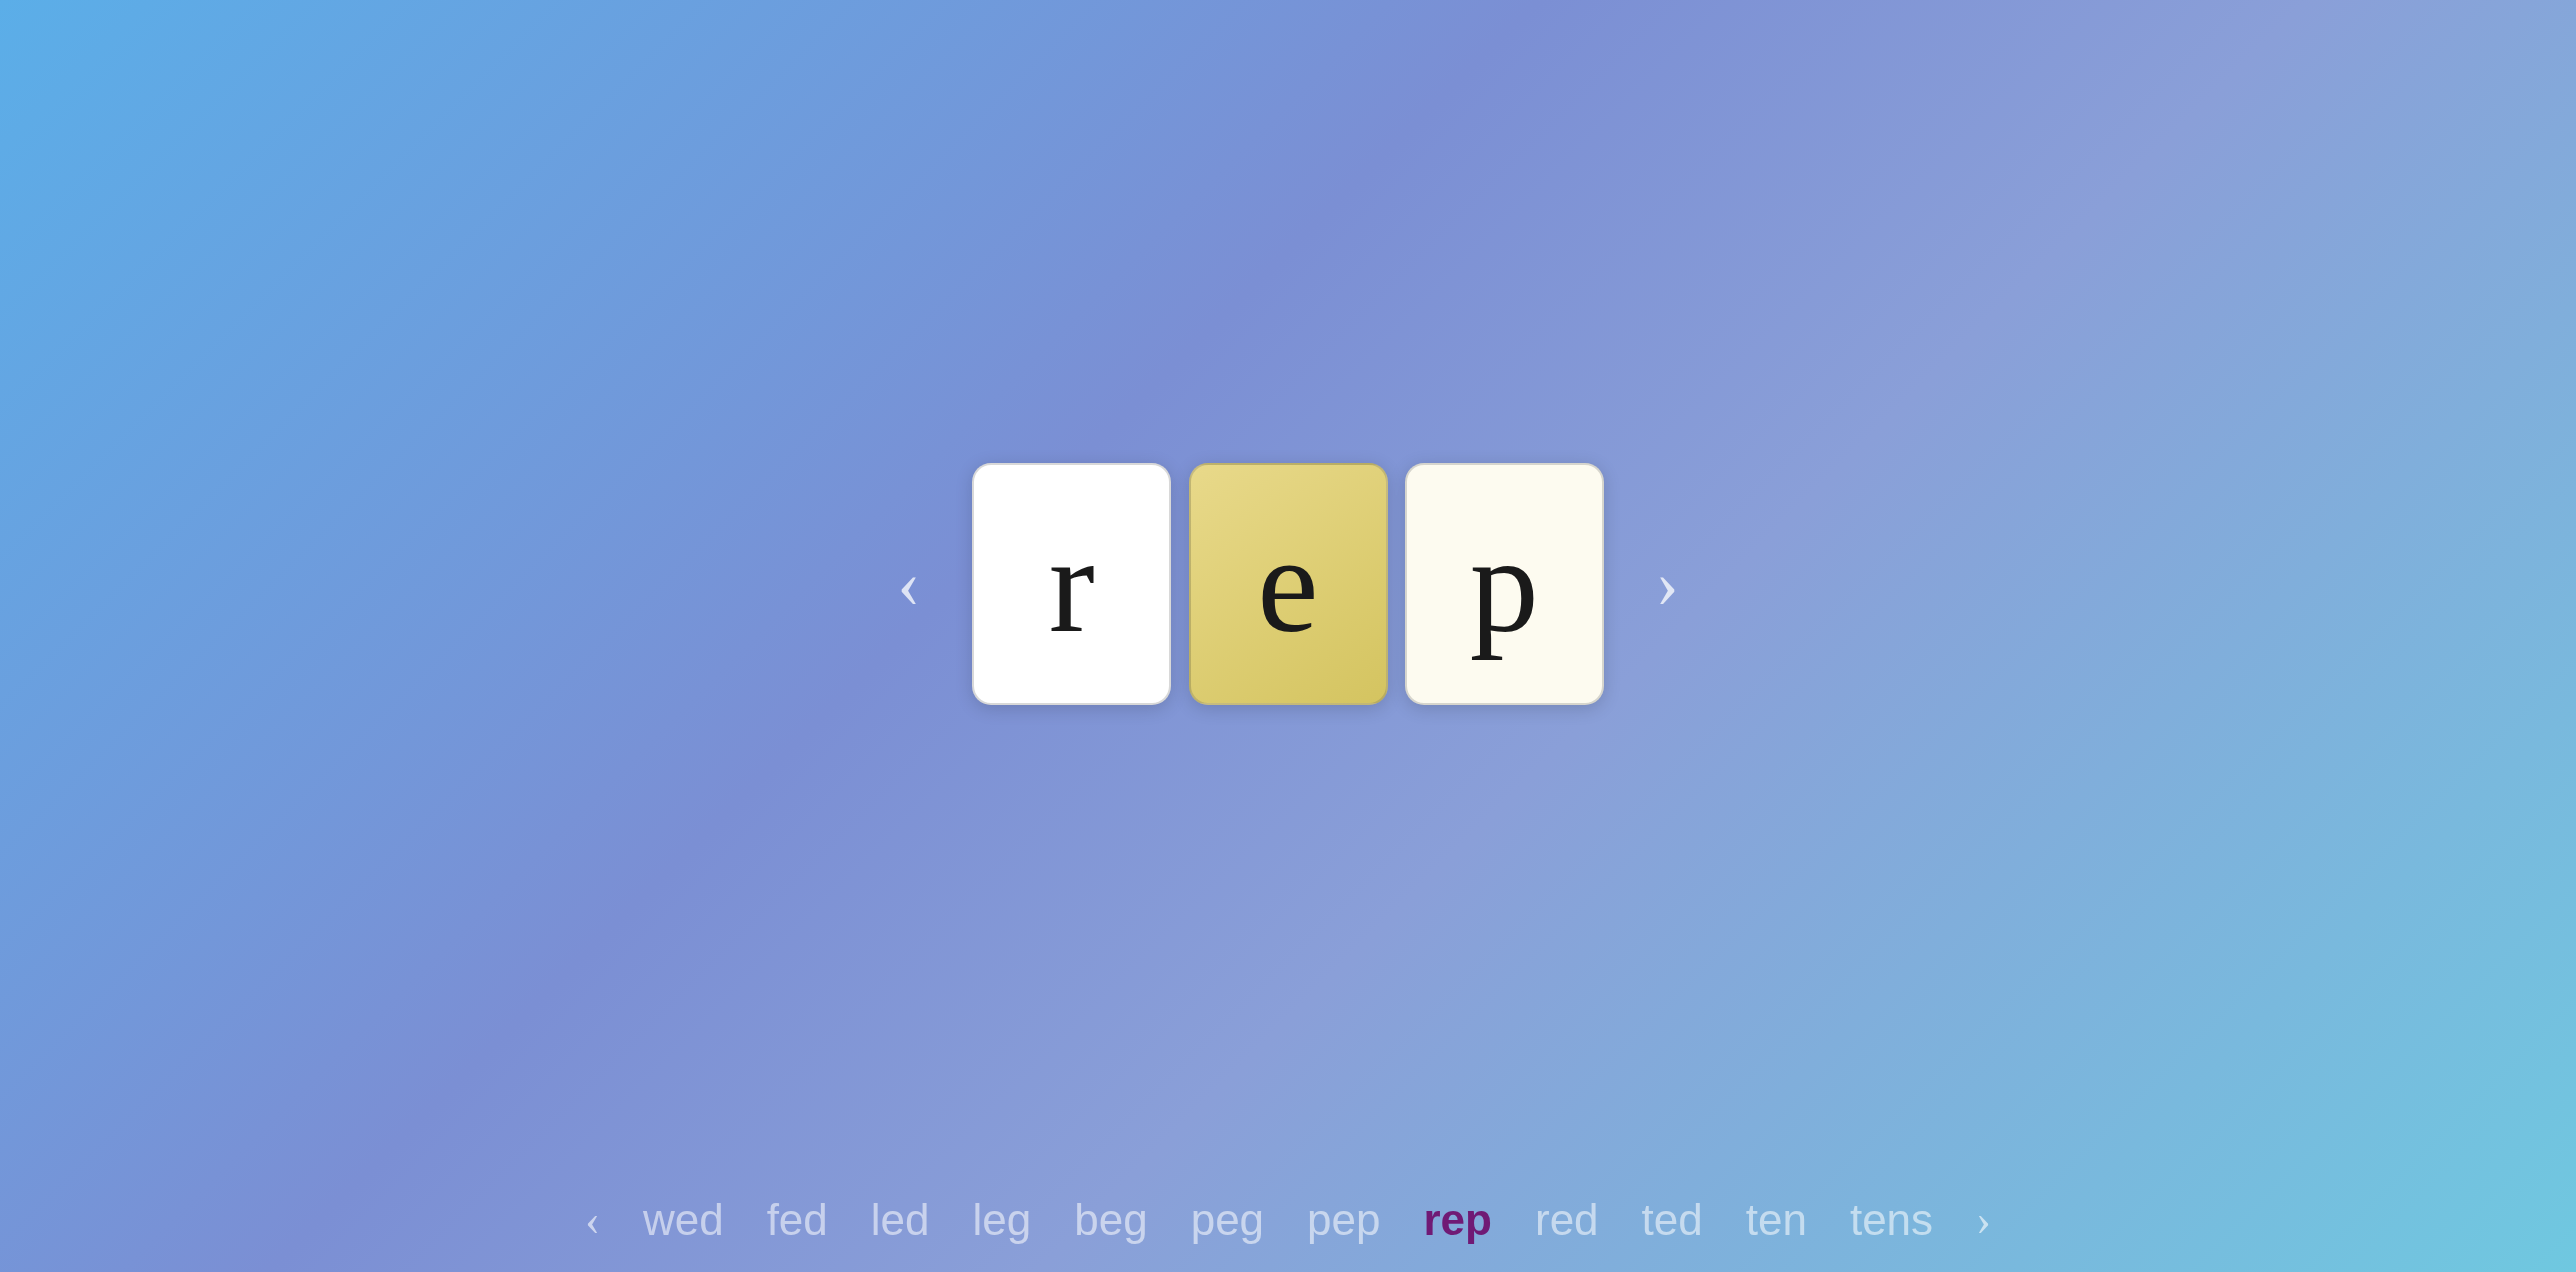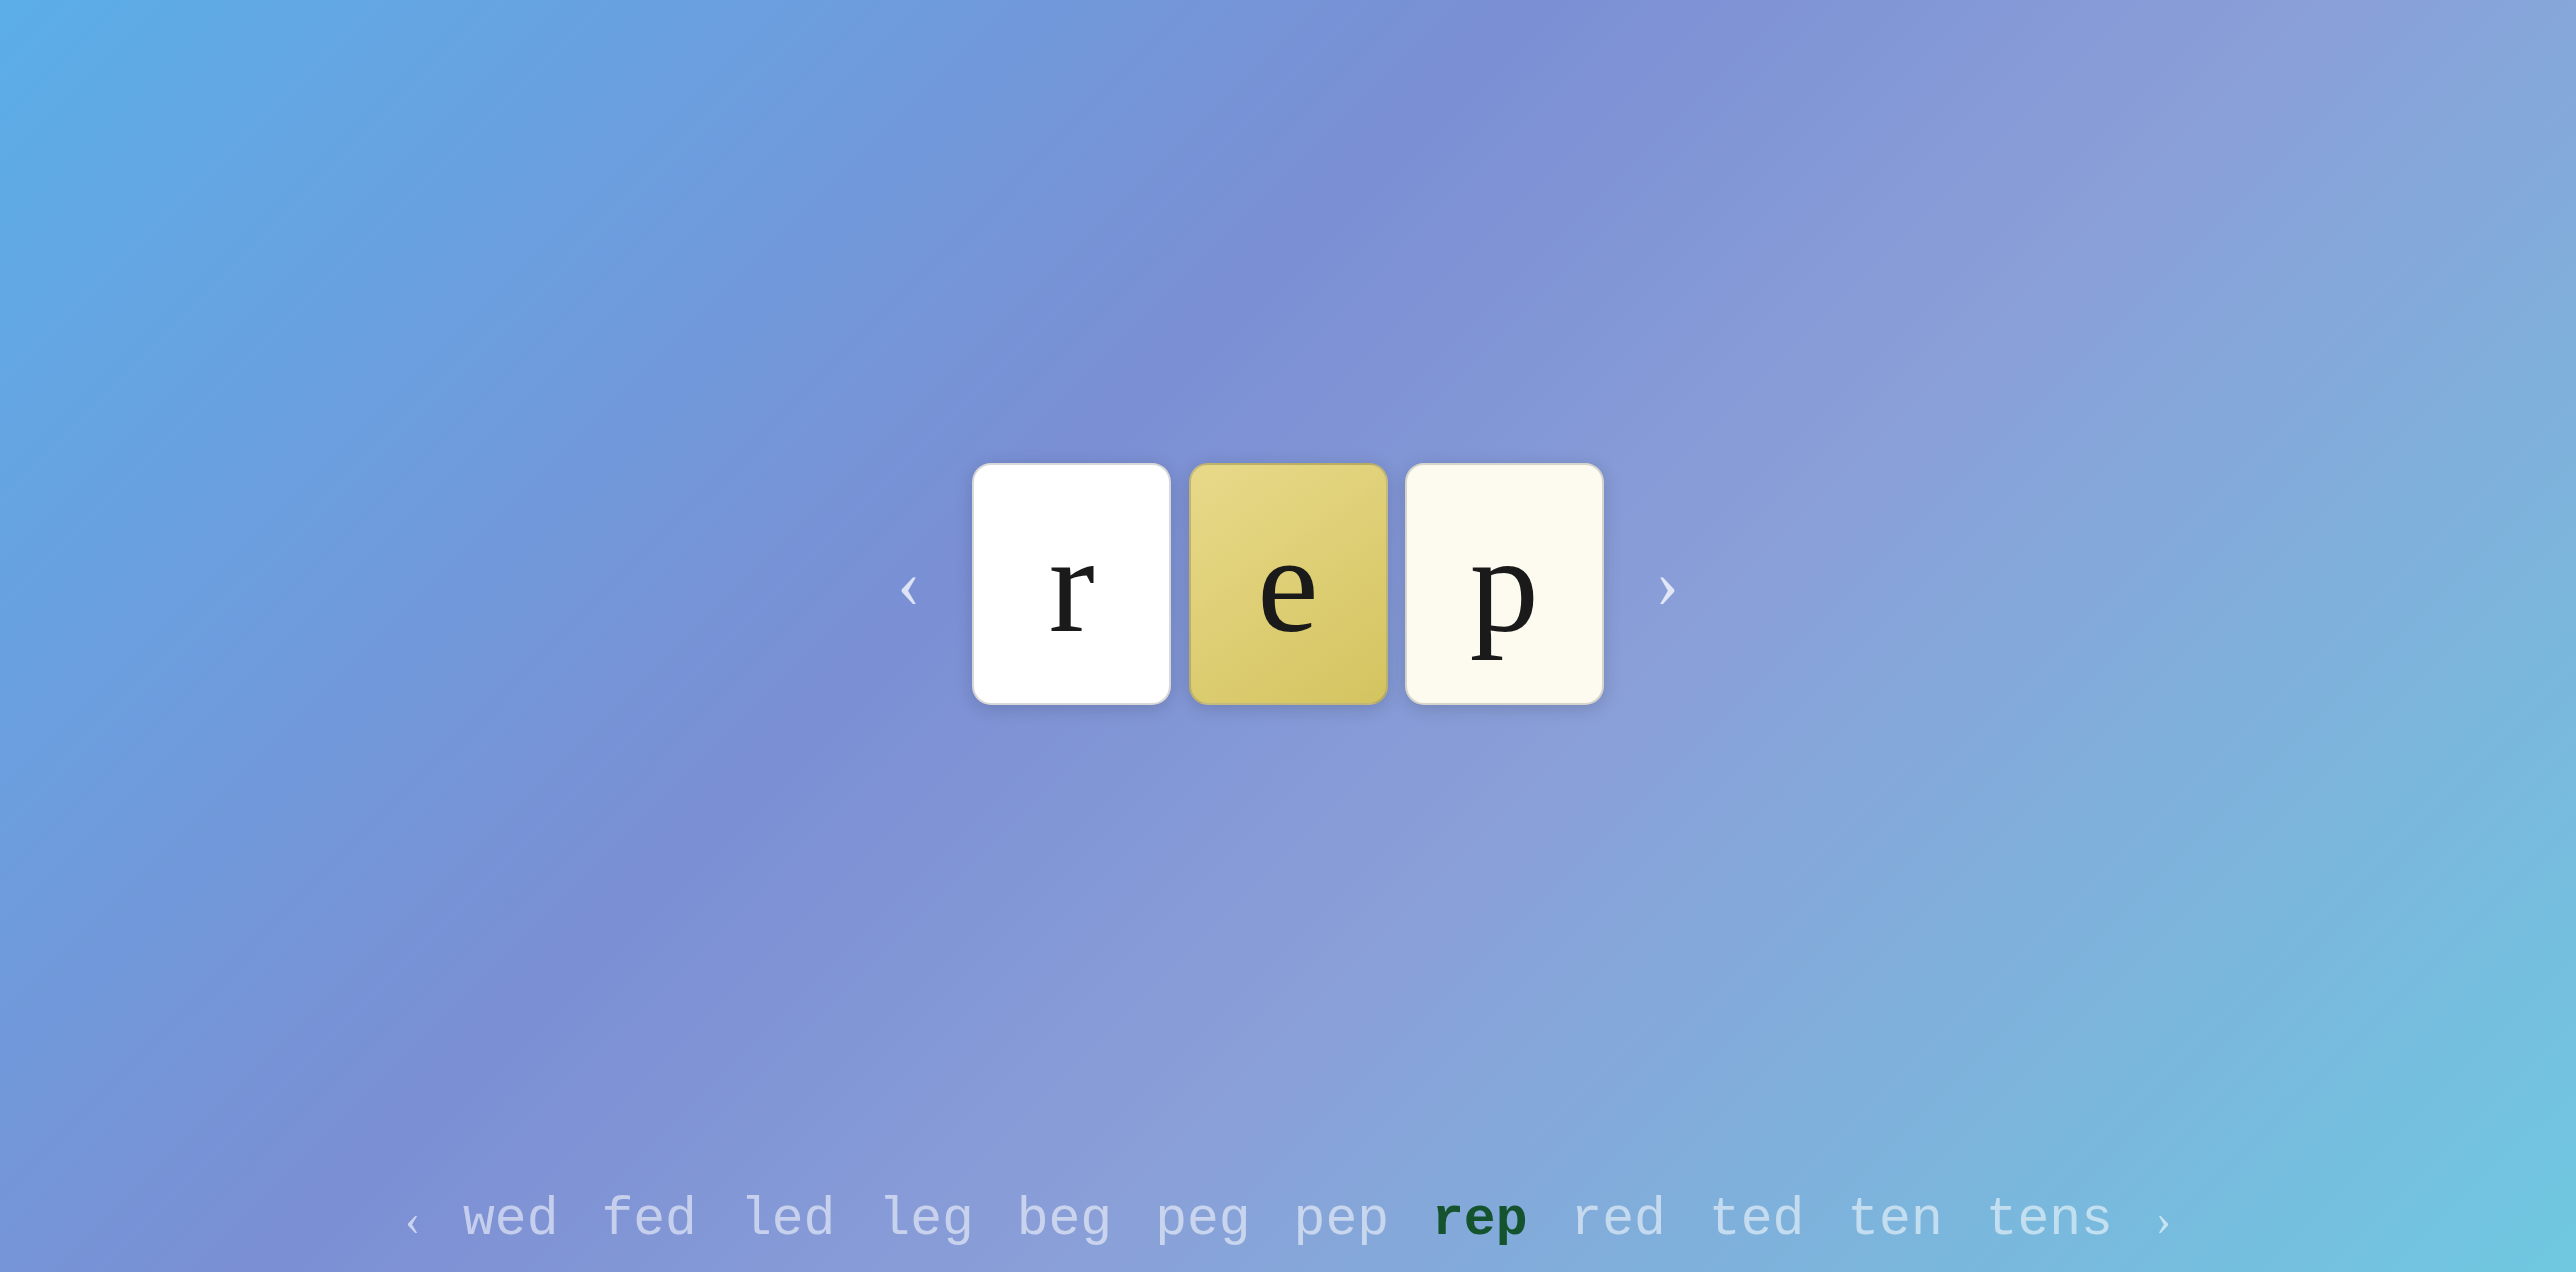--- a/index.html
+++ b/index.html
@@ -92,30 +92,30 @@
     }
 
     .bottom-arrow {
       font-size: 45px;
       color: rgba(255,255,255,0.6);
       cursor: pointer;
       user-select: none;
     }
 
     .word-item {
-      font-size: 53px;
+      font-size: 44px;
       color: rgba(255,255,255,0.55);
       cursor: pointer;
       user-select: none;
-      font-family: Liberation Mono, monospace;
+      font-family: Liberation Sans, sans-serif;
       font-weight: 400;
     }
 
     .word-item.active {
-      color: #14532d;
+      color: #701a75;
       font-weight: 700;
     }
   </style>
 </head>
 <body>
 
 <div class="main-area">
   <div class="cards-container">
     <div class="nav-arrow">‹</div>
 

